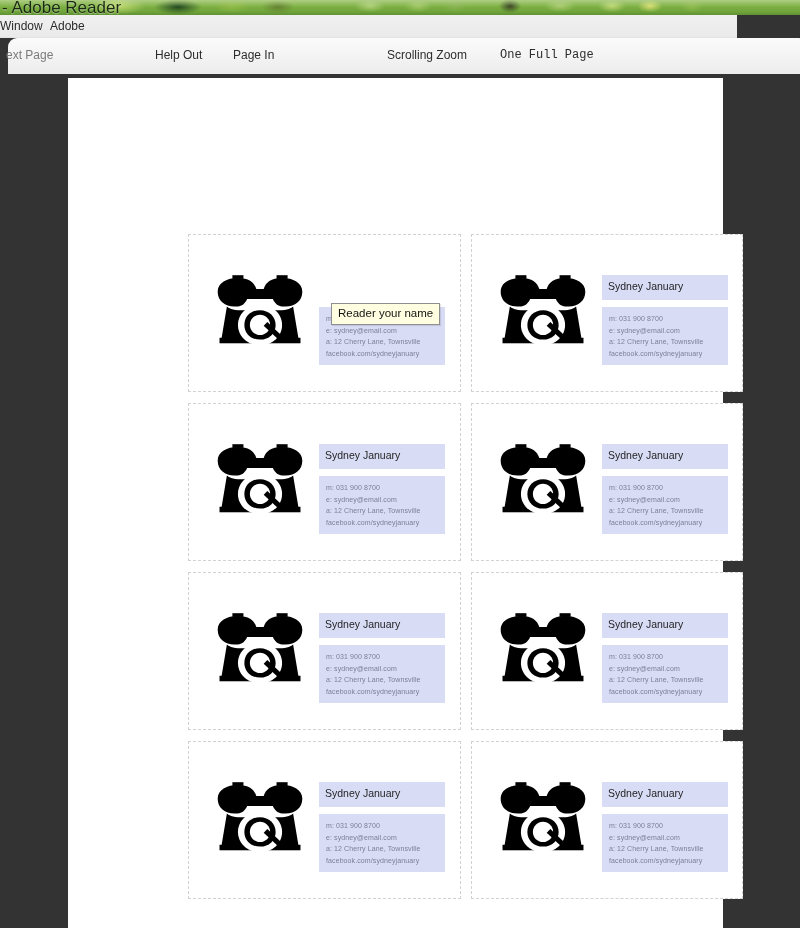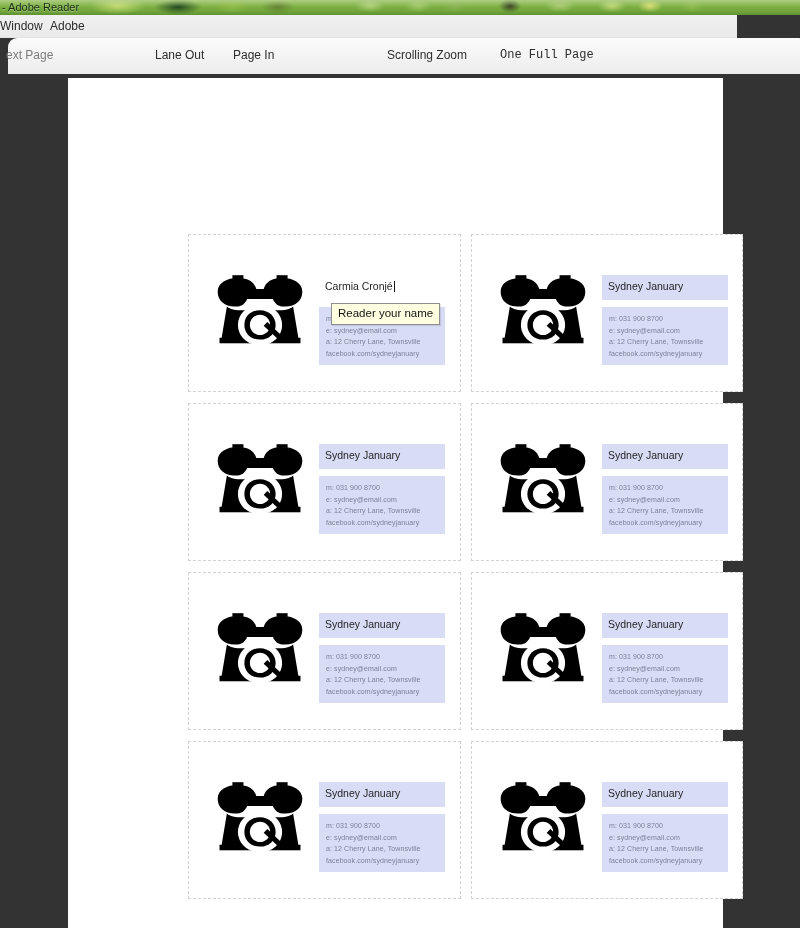--- a/index.html
+++ b/index.html
@@ -24,21 +24,21 @@
       radial-gradient(ellipse 16px 10px at 510px 6px, rgba(40,40,25,.8), rgba(40,40,25,0) 70%),
       radial-gradient(ellipse 22px 9px at 560px 6px, rgba(180,210,120,.8), rgba(180,210,120,0) 70%),
       radial-gradient(ellipse 20px 9px at 612px 6px, rgba(205,225,130,.8), rgba(205,225,130,0) 70%),
       radial-gradient(ellipse 18px 9px at 650px 6px, rgba(230,230,120,.85), rgba(230,230,120,0) 70%),
       radial-gradient(ellipse 16px 9px at 692px 6px, rgba(150,190,80,.8), rgba(150,190,80,0) 70%),
       linear-gradient(to bottom, #8cb84e 0%, #7db143 40%, #72a63c 75%, #5f9233 100%);
     overflow: hidden;
   }
   #titlebar .tbtext {
     position: absolute; left: 2px; top: 0px;
-    font-size: 11px; color: #1a2a12; line-height: 15px;
+    font-size: 17px; color: #1a2a12; line-height: 15px;
     text-shadow: 0 1px 1px rgba(255,255,255,.45);
     white-space: nowrap;
   }
   #titlebar .tbshine {
     position:absolute; left:0; top:0; width:800px; height:7px;
     background: linear-gradient(to bottom, rgba(255,255,255,.30), rgba(255,255,255,0));
   }
 
   
   #menubar {
@@ -217,21 +217,21 @@
 <div id="toolbar">
 
   <div class="tb-label" style="left:-2px;">ext Page</div>
 
   <div class="pagebox">1</div>
   <div class="pagesep">/ 1</div>
 
   <div class="grip" style="left:112px;"></div>
 
   <div class="circ-icon" style="left:129px;"></div>
-  <div class="tb-text" style="left:147px;">Lane Out</div>
+  <div class="tb-text" style="left:147px;">Help Out</div>
 
   <div class="circ-icon plus" style="left:207px;"></div>
   <div class="tb-text" style="left:225px;">Page In</div>
 
   <div class="zoombox">74%</div>
   <div class="caret" style="left:329px;top:53px;"></div>
 
   <div class="grip" style="left:344px;"></div>
 
   <div class="pgicon" style="left:356px;">
@@ -269,21 +269,20 @@
              C12,36 4,30 4,20 Z"></path>
     <path d="M14,36 C14,36 18,40 26,40 L74,40 C82,40 86,36 86,36 L92,72 L8,72 Z"></path>
     <rect x="6" y="70" width="88" height="6"></rect>
     <path d="M50,34 C36,34 26,44 26,56 C26,68 36,78 50,78 C64,78 74,68 74,56 C74,44 64,34 50,34 Z" fill="#fff"></path>
     <path d="M50,40 C40,40 33,47 33,56 C33,65 40,72 50,72 C60,72 67,65 67,56 C67,47 60,40 50,40 Z" fill="#000"></path>
     <path d="M50,45 C44,45 39,50 39,56 C39,62 44,67 50,67 C56,67 61,62 61,56 C61,50 56,45 50,45 Z" fill="#fff"></path>
     <path d="M54,57 L70,72 L74,68 L58,53 Z"></path>
   </g>
 </svg>
         </div>
-        <div class="name-field editing" style="left: 130px; top: 40px; width: 126px; height: 25px;"><span>Carmia Cronjé</span><span class="caretbar"></span></div>
         <div class="info-field" style="left: 130px; top: 72px; width: 126px; height: 58px;">
           <div>m: 031 900 8700</div>
           <div>e: sydney@email.com</div>
           <div>a: 12 Cherry Lane, Townsville</div>
           <div>facebook.com/sydneyjanuary</div>
         </div>
       </div>
       <div class="card" style="left: 403px; top: 156px; width: 272px; height: 158px;">
         <div class="phone-icon" style="left: 25px; top: 38px; width: 92px; height: 78px;">
 <svg viewBox="0 0 100 84" xmlns="http://www.w3.org/2000/svg" aria-hidden="true">

